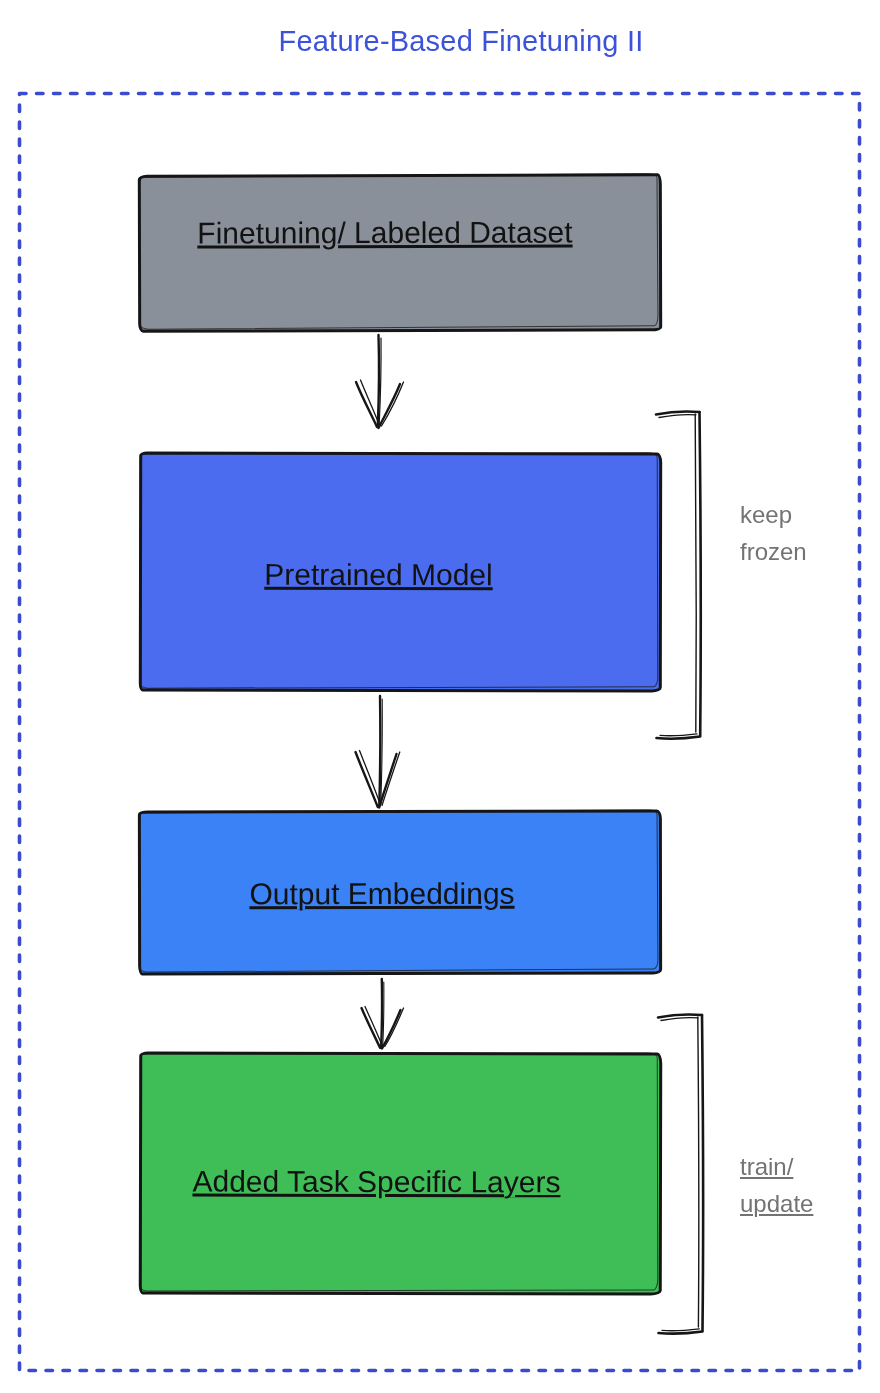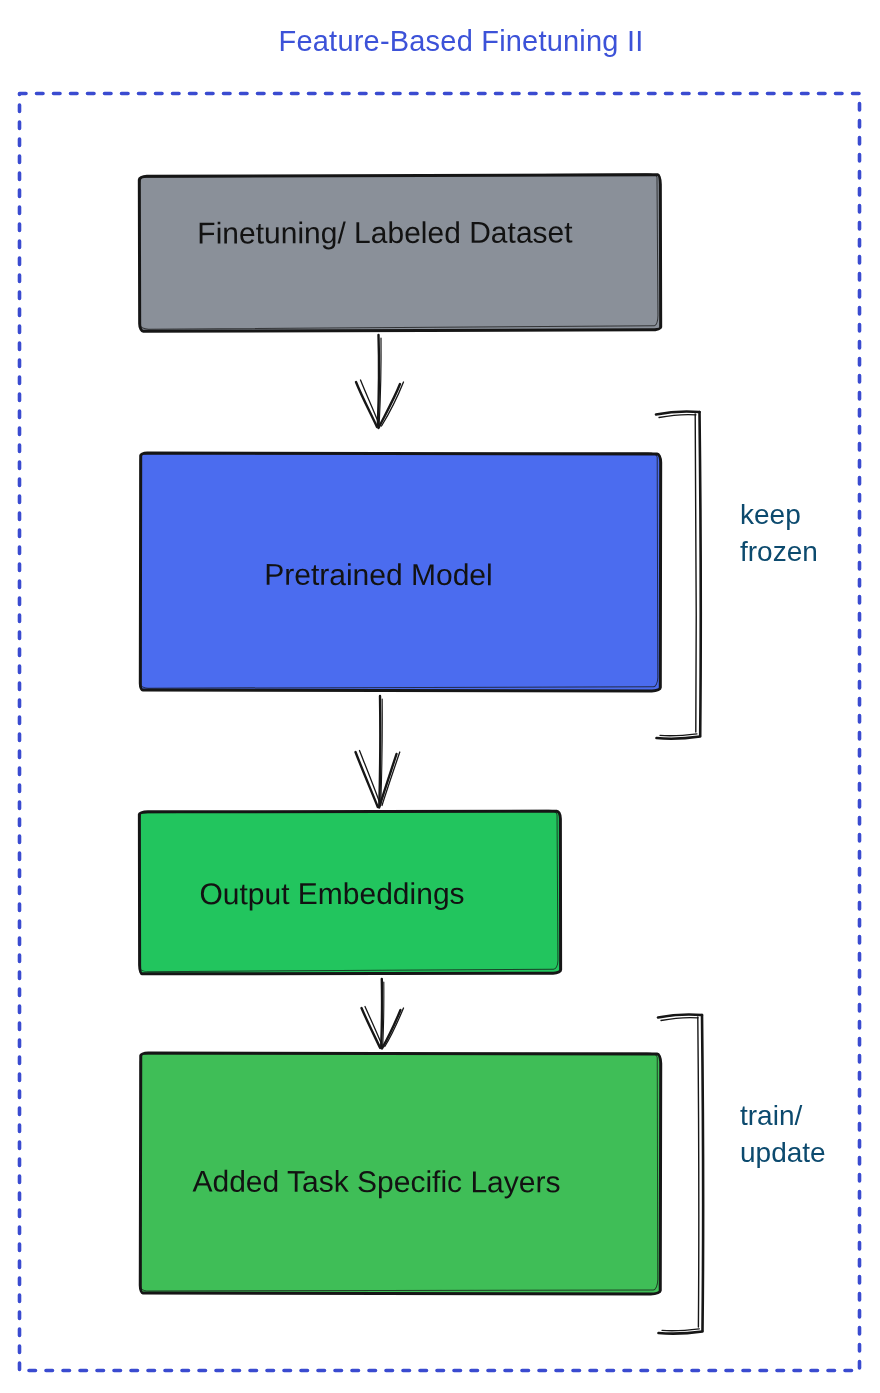--- a/index.html
+++ b/index.html
@@ -63,51 +63,52 @@
   }
   .box-dataset::before { border-radius: 5px 11px 4px 9px / 9px 4px 11px 5px; }
   .box-pretrained {
     left: 139px; top: 452px; width: 523px; height: 240px;
     background: #4b6cef;
     border-radius: 8px 5px 10px 4px / 4px 10px 5px 8px;
     transform: rotate(0.1deg);
   }
   .box-pretrained::before { border-radius: 4px 10px 5px 8px / 8px 5px 10px 4px; }
   .box-embeddings {
-    left: 138px; top: 810px; width: 424px; height: 165px;
-    background: #22c55e;
+    left: 138px; top: 810px; width: 524px; height: 165px;
+    background: #3b82f6;
     border-radius: 10px 5px 9px 4px / 4px 9px 5px 10px;
     transform: rotate(-0.1deg);
   }
   .box-embeddings::before { border-radius: 4px 9px 5px 10px / 10px 5px 9px 4px; }
   .box-tasklayers {
     left: 139px; top: 1052px; width: 523px; height: 243px;
     background: #3fbe57;
     border-radius: 9px 5px 11px 4px / 4px 11px 5px 9px;
     transform: rotate(0.12deg);
   }
   .box-tasklayers::before { border-radius: 4px 11px 5px 9px / 9px 5px 11px 4px; }
   .box-label {
     position: relative;
     transform: translateX(-15px);
     white-space: nowrap;
+    text-decoration: underline;
   }
   .box-dataset .box-label    { transform: translate(-15px, -20px); }
   .box-pretrained .box-label { transform: translate(-22px, 3px); text-align: center; }
   .box-embeddings .box-label { transform: translate(-18px, 1px); }
   .box-tasklayers .box-label { transform: translate(-24px, 8px); text-align: center; }
   .side-label {
     position: absolute;
-    font-size: 28px;
+    font-size: 24px;
     line-height: 37px;
-    color: #0c4a6e;
+    color: #737373;
     white-space: pre-line;
   }
   .label-keep-frozen { left: 740px; top: 496px; }
-  .label-train-update { left: 740px; top: 1097px; }
+  .label-train-update { left: 740px; top: 1148px; text-decoration: underline; }
 </style>
 </head>
 <body>
 
 <div class="canvas">
 
   <div class="diagram-title">Feature-Based Finetuning II</div>
 
   <svg class="sketch-layer" viewBox="0 0 880 1393" fill="none" stroke="#161616" stroke-linecap="round" stroke-linejoin="round">
 

